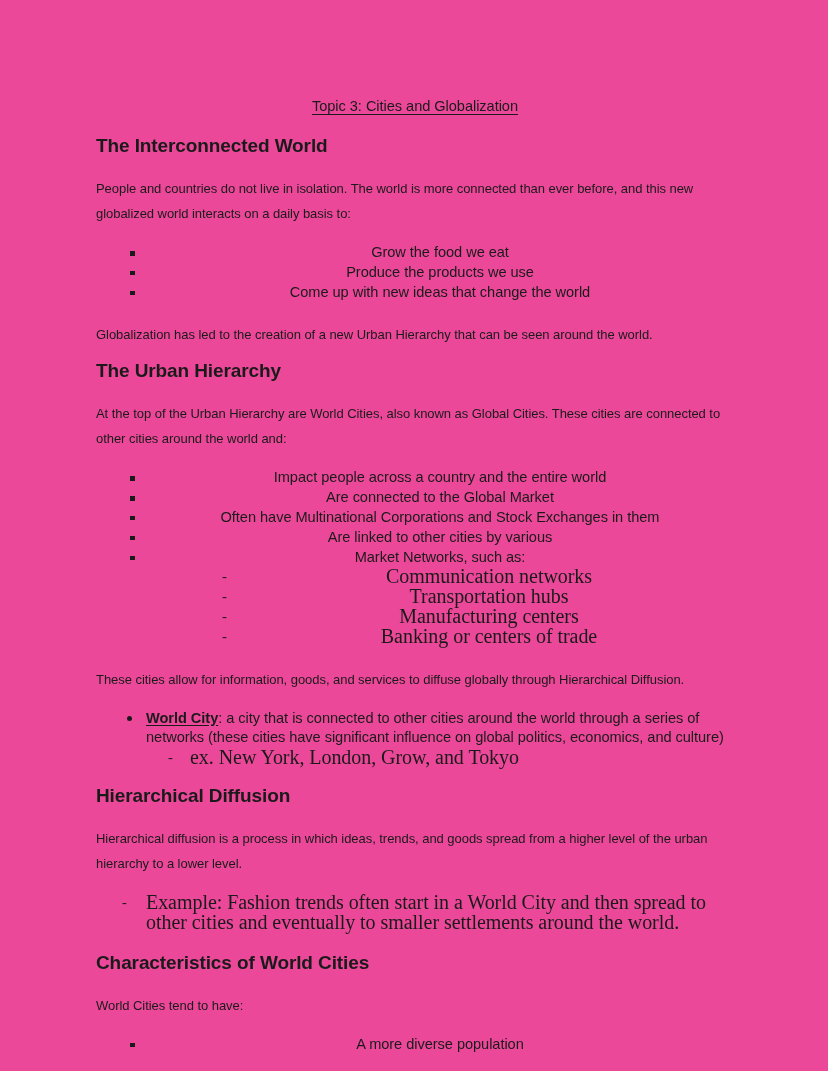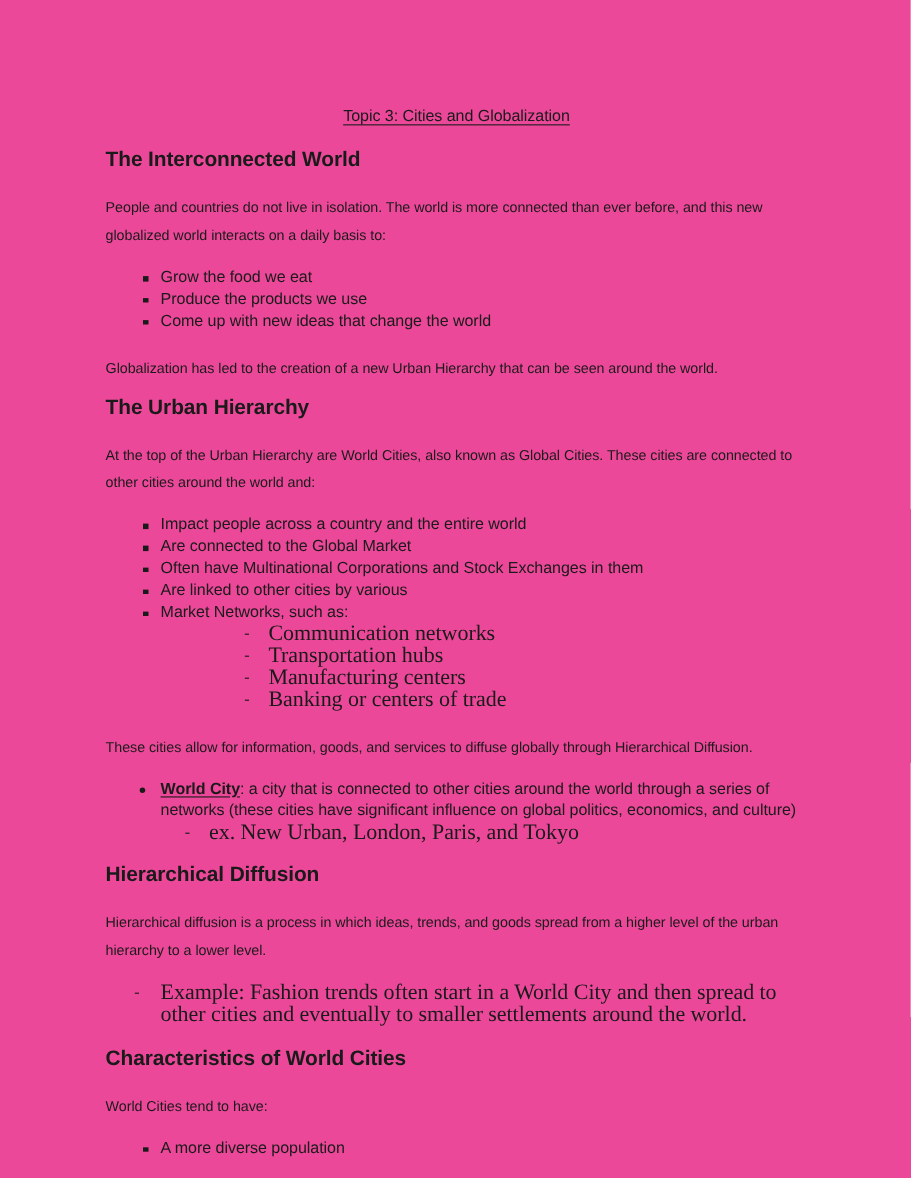--- a/index.html
+++ b/index.html
@@ -68,20 +68,21 @@
   ul.bullets {
     margin: 0 0 20px 0;
   }
   ul.bullets > li {
     position: relative;
     padding-left: 50px;
     font-size: 14.6px;
     line-height: 19.8px;
     letter-spacing: -0.05px;
     margin-bottom: 0px;
+    text-align: center;
   }
   ul.bullets > li::before {
     content: "";
     position: absolute;
     left: 34px;
     top: 8px;
     width: 4.5px;
     height: 4.5px;
     background: #1a1a1a;
   }
@@ -197,21 +198,21 @@
         </ul>
       </li>
     </ul>
 
     <p class="para tight">These cities allow for information, goods, and services to diffuse globally through Hierarchical Diffusion.</p>
 
     <ul class="round">
       <li>
         <span class="bold-underline">World City</span><span>: a city that is connected to other cities around the world through a series of networks (these cities have significant influence on global politics, economics, and culture)</span>
         <ul class="dashes">
-          <li>ex. New Urban, London, Paris, and Tokyo</li>
+          <li>ex. New York, London, Grow, and Tokyo</li>
         </ul>
       </li>
     </ul>
 
     <div class="spacer-md"></div>
 
     <h2 class="heading">Hierarchical Diffusion</h2>
 
     <p class="para tight">Hierarchical diffusion is a process in which ideas, trends, and goods spread from a higher level of the urban hierarchy to a lower level.</p>
 

